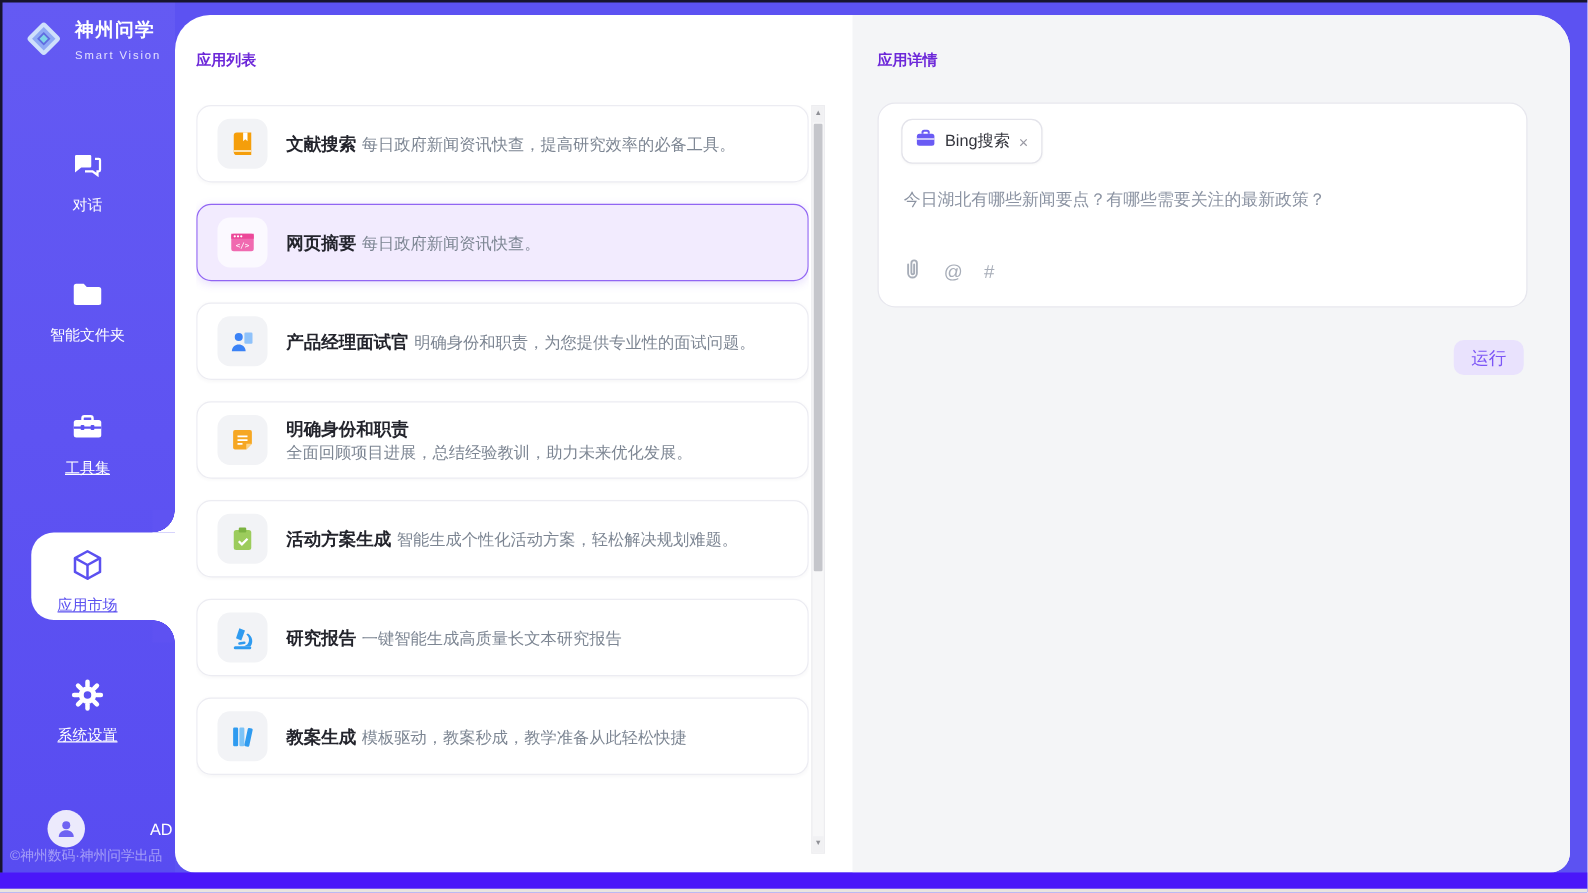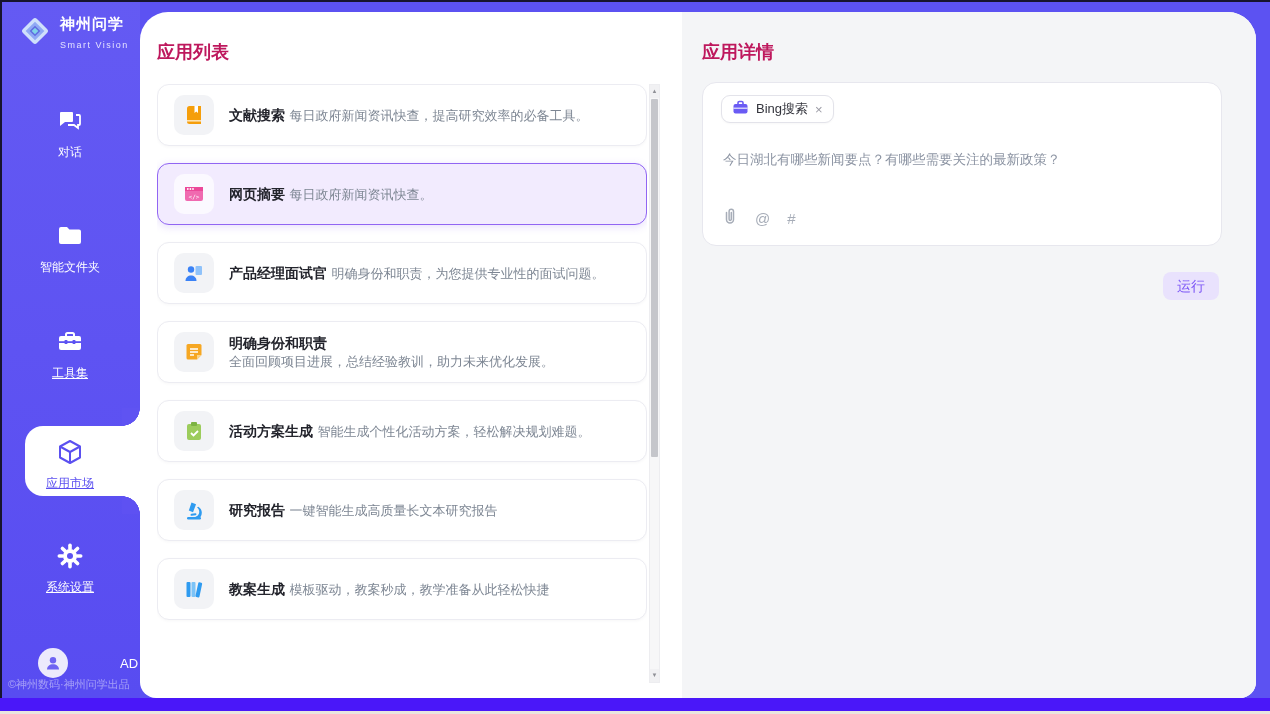--- a/index.html
+++ b/index.html
@@ -15,21 +15,21 @@
   
   .sidebar { position:absolute; left:0; top:0; width:140px; height:698px; background:linear-gradient(180deg,#645af3 0%,#584cf1 100%); z-index:10; }
   .brand { position:absolute; top:14px; left:18px; display:flex; align-items:center; gap:8px; }
   .brand-text .brand-name { color:#fff; font-size:15px; font-weight:bold; letter-spacing:1px; }
   .brand-text .brand-sub  { color:#e4e2ff; font-size:9px; letter-spacing:1.5px; margin-top:2px; }
 
   .nav-item { position:absolute; left:0; width:140px; text-align:center; z-index:3; }
   .nav-item .nav-icon { display:inline-block; height:28px; }
   .nav-item .nav-label { display:block; margin-top:5px; color:#fff; font-size:12px; }
   .nav-item.underlined .nav-label { text-decoration:underline; }
-  .nav-chat     { top:106px;font-family:Liberation Mono, monospace; }
+  .nav-chat     { top:118px; }
   .nav-folder   { top:222px; }
   .nav-tools    { top:328px; }
   .nav-market   { top:438px; }
   .nav-settings { top:542px; }
   .nav-market .nav-label { color:#5b50f0; }
 
   
   .active-tab { position:absolute; left:25px; right:0; top:426px; height:70px; background:#fff; border-radius:18px 0 0 18px; z-index:2; }
   .active-tab::before, .active-tab::after { content:""; position:absolute; right:0; width:18px; height:18px; }
   .active-tab::before { top:-18px; background:radial-gradient(circle 18px at 0 0, #5f53f2 98%, #fff 100%); }
@@ -37,21 +37,21 @@
 
   .user-row { position:absolute; left:38px; top:648px; display:flex; align-items:center; gap:12px; }
   .avatar { width:30px; height:30px; border-radius:50%; background:#eceafc; display:flex; align-items:center; justify-content:center; }
   .user-name { color:#fff; font-size:13px;margin-left:40px; }
   .sidebar-footer { position:absolute; left:8px; bottom:6px; color:rgba(255,255,255,0.45); font-size:11px; white-space:nowrap; }
 
   
   .content { position:absolute; left:140px; top:12px; width:1116px; height:686px; background:#fff; border-radius:28px 28px 16px 16px; z-index:5; }
 
   
-  .panel-title { font-size:18px; font-weight:bold; color:#be185d; }
+  .panel-title { font-size:12px; font-weight:bold; color:#6d28d9; }
   .list-title { position:absolute; left:17px; top:28px; }
   .list-viewport { position:absolute; left:17px; top:72px; width:490px; height:599px; overflow:hidden; }
   .app-card { height:62px; margin-bottom:17px; border:1px solid #ececf2; border-radius:12px; background:#fff;
               box-shadow:0 1px 3px rgba(40,40,80,0.04); display:flex; align-items:center; gap:15px; padding:0 16px; cursor:pointer; }
   .app-card.selected { background:#f2ebfe; border:1px solid #9165f3; box-shadow:0 2px 8px rgba(120,80,240,0.18); }
   .tile { width:40px; height:40px; border-radius:10px; background:#f2f3f6; display:flex; align-items:center; justify-content:center; flex:none; }
   .app-card.selected .tile { background:#fbf9ff; }
   .card-text { min-width:0; }
   .card-title { font-size:14px; font-weight:bold; color:#23242c; line-height:18px; }
   .card-desc  { font-size:13px; color:#7d8693; line-height:17px; margin-top:3px; white-space:nowrap; }
@@ -60,21 +60,21 @@
   .scrollbar { position:absolute; left:509px; top:72px; width:11px; height:599px; background:#f7f7f8; border:1px solid #ededf0; }
   .scroll-arrow { position:absolute; left:0; width:100%; height:13px; color:#8f9096; font-size:6px; text-align:center; line-height:13px; background:#f1f1f3; }
   .scroll-arrow.up { top:0; }
   .scroll-arrow.down { bottom:0; }
   .scroll-thumb { position:absolute; left:1px; top:14px; width:7px; height:358px; background:#c5c6cb; border-radius:1px; }
 
   
   .detail-panel { position:absolute; left:542px; top:0; width:574px; height:686px; background:#f4f5f7; border-radius:0 28px 16px 0; }
   .detail-title { position:absolute; left:20px; top:28px; }
   .detail-card { position:absolute; left:20px; top:70px; width:520px; height:164px; background:#fff; border:1px solid #e7e7ee; border-radius:14px; }
-  .tool-tag { position:absolute; left:18px; top:12px; height:28px; display:inline-flex; align-items:center; gap:7px;
+  .tool-tag { position:absolute; left:18px; top:12px; height:36px; display:inline-flex; align-items:center; gap:7px;
               border:1px solid #e3e3ea; border-radius:9px; background:#fff; padding:0 10px; box-shadow:0 1px 2px rgba(0,0,0,0.03); }
   .tool-tag .tag-label { font-size:13px; color:#33343c; }
   .tag-close { color:#9a9aa4; font-size:13px; cursor:pointer; line-height:1; }
   .query-text { position:absolute; left:20px; top:68px; right:20px; font-size:13.5px; color:#8b93a2; }
   .input-toolbar { position:absolute; left:19px; bottom:16px; display:flex; align-items:center; gap:17px; color:#a7adb8; }
   .tb-glyph { font-size:15px; color:#a7adb8; cursor:pointer; }
   .run-button { position:absolute; right:37px; top:260px; height:28px; padding:0 14px; background:#e9e2fd; color:#7c56f6;
                 font-size:14px; border:none; border-radius:8px; cursor:pointer; line-height:28px; }
 </style>
 </head>

